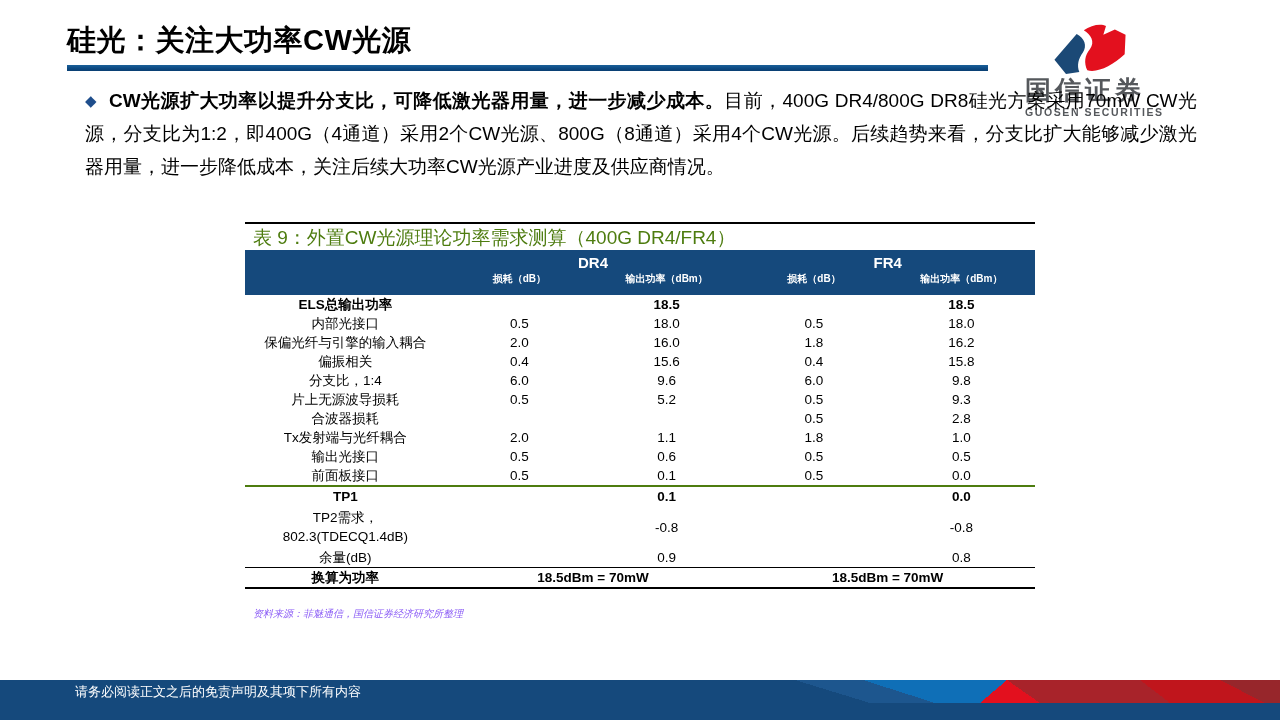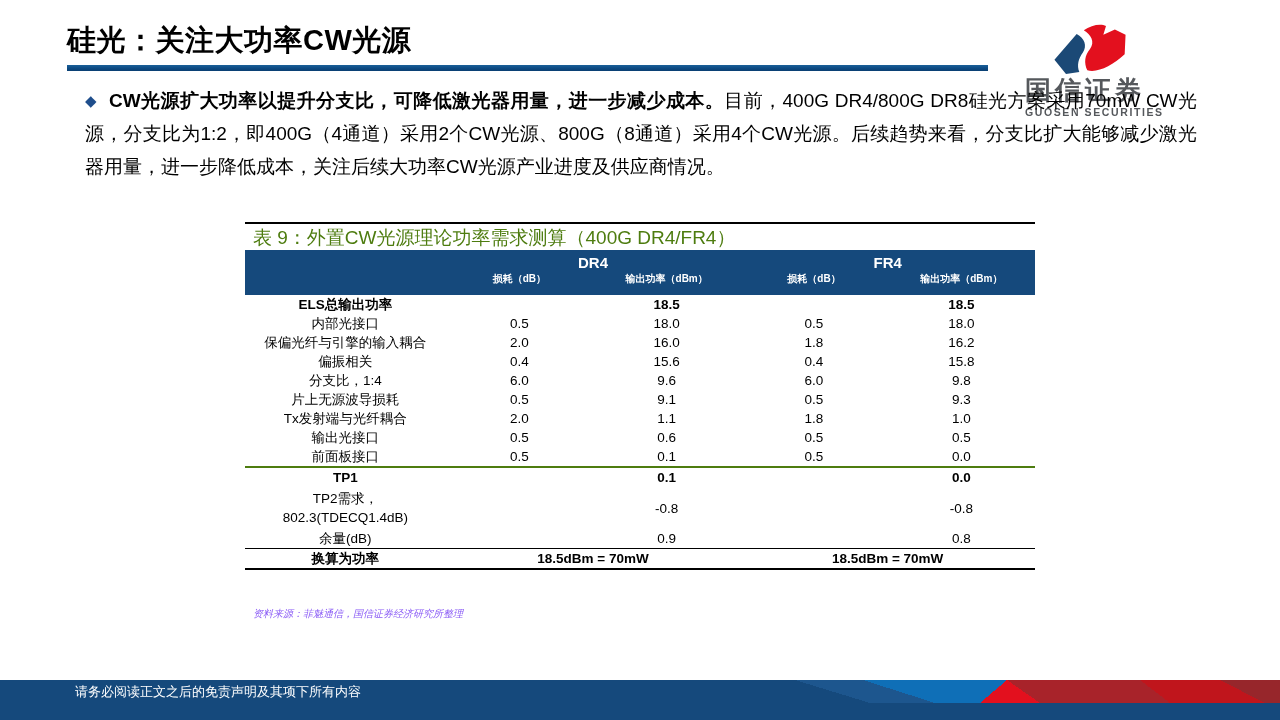--- a/index.html
+++ b/index.html
@@ -156,23 +156,30 @@
           <tr>
             <td class="lbl">分支比，1:4</td>
             <td>6.0</td>
             <td>9.6</td>
             <td>6.0</td>
             <td>9.8</td>
           </tr>
           <tr>
             <td class="lbl">片上无源波导损耗</td>
             <td>0.5</td>
-            <td>9.1</td>
+            <td>5.2</td>
             <td>0.5</td>
             <td>9.3</td>
+          </tr>
+          <tr>
+            <td class="lbl">合波器损耗</td>
+            <td></td>
+            <td></td>
+            <td>0.5</td>
+            <td>2.8</td>
           </tr>
           <tr>
             <td class="lbl">Tx发射端与光纤耦合</td>
             <td>2.0</td>
             <td>1.1</td>
             <td>1.8</td>
             <td>1.0</td>
           </tr>
           <tr>
             <td class="lbl">输出光接口</td>

